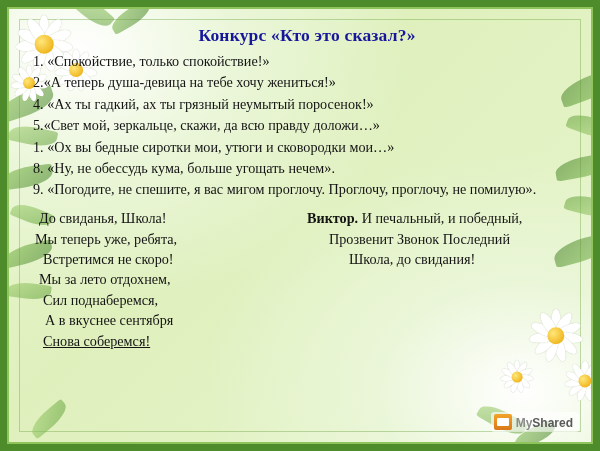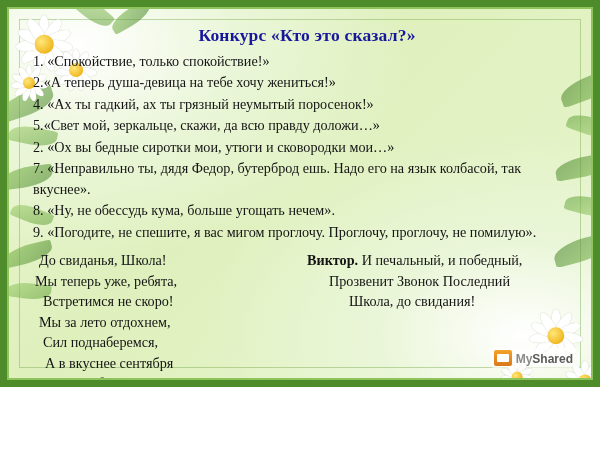--- a/index.html
+++ b/index.html
@@ -8,21 +8,21 @@
   }
   body {
     width: 600px;
     height: 451px;
     overflow: hidden;
     font-family: "Liberation Serif", serif;
   }
   #slide {
     position: relative;
     width: 600px;
-    height: 387px;
+    height: 451px;
     box-sizing: border-box;
     background:
       radial-gradient(ellipse at 12% 10%, #ffffff 0%, #eaf6d8 22%, rgba(234,246,216,0) 46%),
       radial-gradient(ellipse at 88% 88%, #ffffff 0%, #eaf6d8 20%, rgba(234,246,216,0) 44%),
       linear-gradient(135deg, #e9f6cf 0%, #dff0bd 40%, #e7f5cc 100%);
     border: 7px solid #4e8b2a;
     overflow: hidden;
   }
   #slide::after {
     content: "";
@@ -283,22 +283,21 @@
 
   <div class="content">
 
     <div class="title">Конкурс «Кто это сказал?»</div>
 
     <ul class="quote-list">
       <li class="quote-item">1. «Спокойствие, только спокойствие!»</li>
       <li class="quote-item">2.«А теперь душа-девица на тебе хочу жениться!»</li>
       <li class="quote-item">4. «Ах ты гадкий, ах ты грязный неумытый поросенок!»</li>
       <li class="quote-item">5.«Свет мой, зеркальце, скажи, да всю правду доложи…»</li>
-      <li class="quote-item">2. «Ох вы бедные сиротки мои, утюги и сковородки мои…»</li>
-      <li class="quote-item wrap">7. «Неправильно ты, дядя Федор, бутерброд ешь. Надо его на язык колбасой, так вкуснее».</li>
+      <li class="quote-item">1. «Ох вы бедные сиротки мои, утюги и сковородки мои…»</li>
       <li class="quote-item">8. «Ну, не обессудь кума, больше угощать нечем».</li>
       <li class="quote-item wrap">9. «Погодите, не спешите, я вас мигом проглочу. Проглочу, проглочу, не помилую».</li>
     </ul>
 
     <div class="dialog">
 
       <div class="col col-left">
         <div class="line l1">До свиданья, Школа!</div>
         <div class="line l2">Мы теперь уже, ребята,</div>
         <div class="line l3">Встретимся не скоро!</div>

